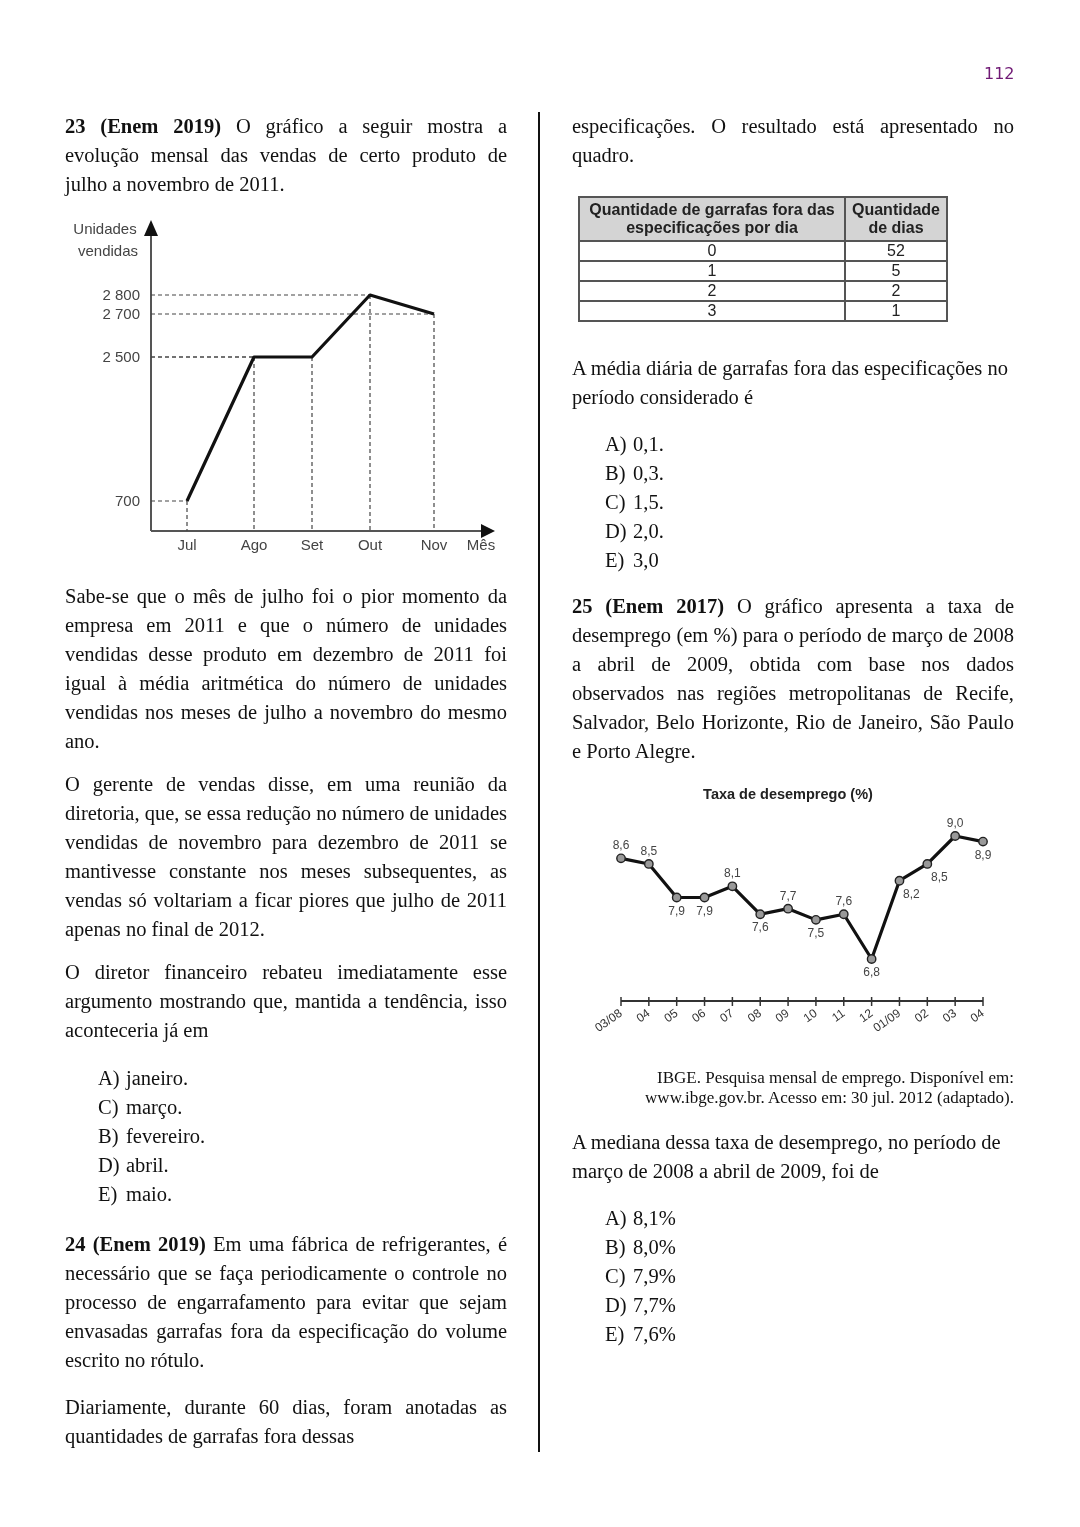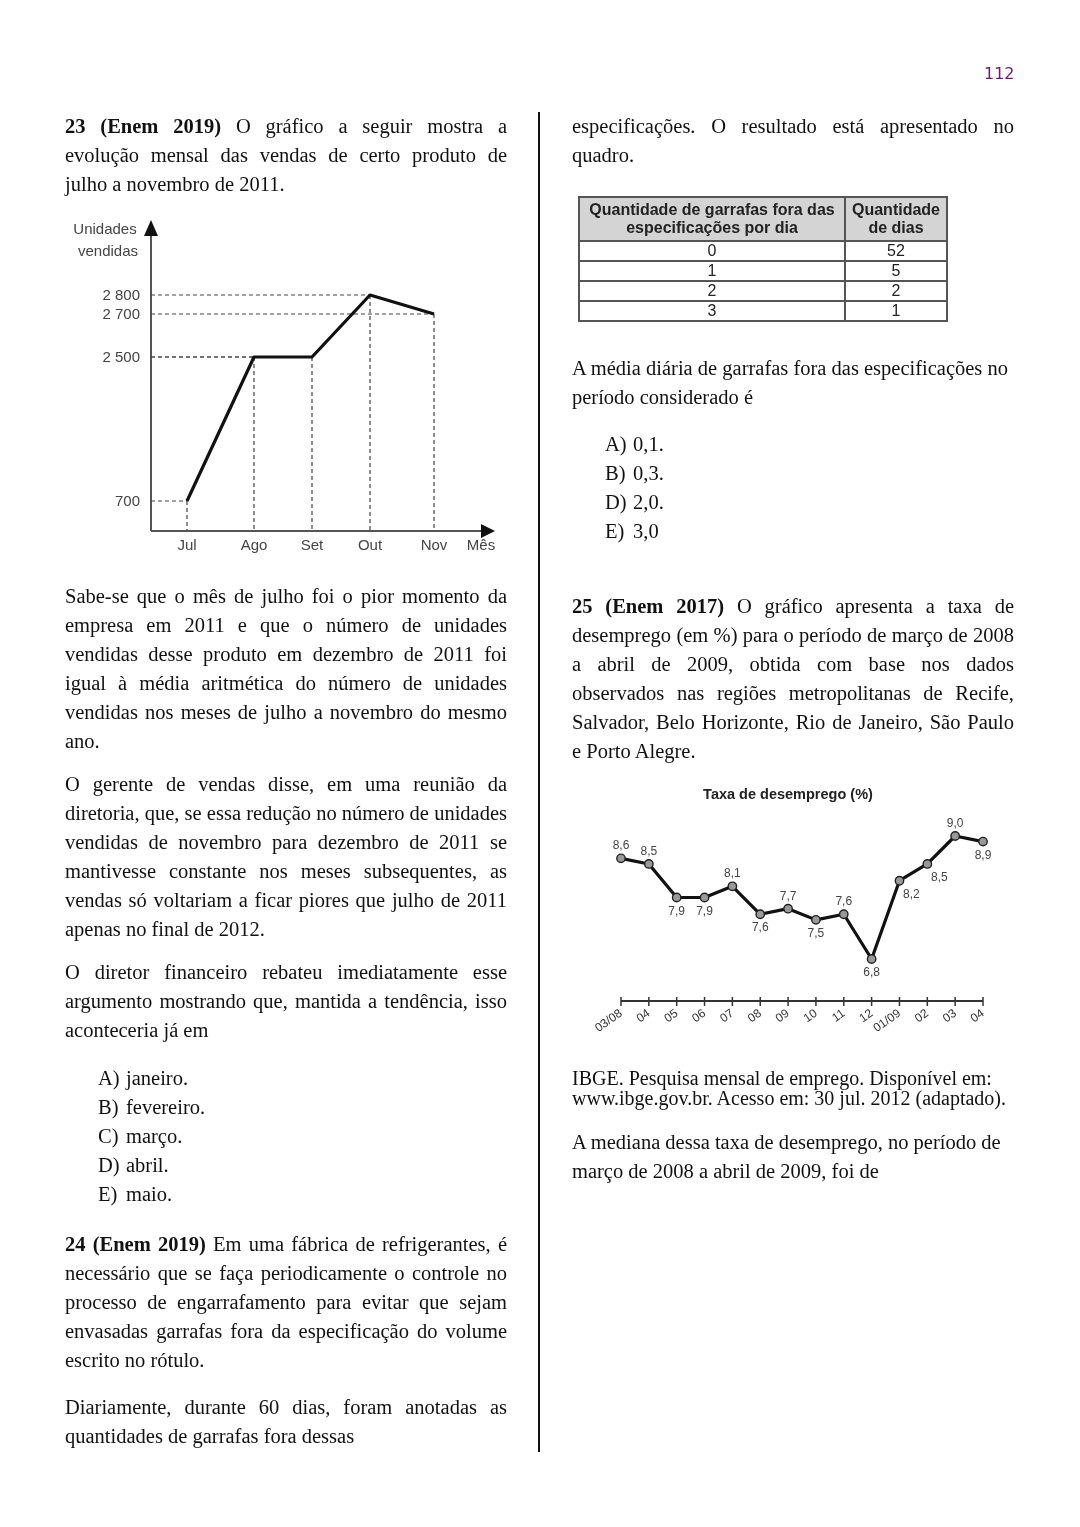--- a/index.html
+++ b/index.html
@@ -11,21 +11,21 @@
   .left { left: 65px; width: 442px; }
   .right { left: 572px; width: 442px; }
   p { margin: 0; text-align: justify; }
   .q-title { font-weight: bold; }
   .opts { list-style: none; margin: 0; padding: 0 0 0 33px; }
   .opts li { margin: 0; line-height: 29px; }
   .opts .letter { display: inline-block; min-width: 28px; }
   table.t { border-collapse: collapse; font-family: "Liberation Sans", sans-serif; font-size: 16px; line-height: 18px; }
   table.t th { background: #d4d4d4; border: 2px solid #555; padding: 3px 6px; font-weight: bold; color: #222; }
   table.t td { border: 2px solid #555; text-align: center; padding: 0; color: #222; height: 17px; }
-  .source { font-size: 20px; line-height: 20px; }
+  .source { text-align: right; font-size: 17px; line-height: 20px; }
   svg text { font-family: "Liberation Sans", sans-serif; }
 </style>
 </head>
 <body>
 
 <div class="pagenum">112</div>
 <div class="divider"></div>
 
 <div class="col left" style="top:112px;">
   <p><span class="q-title">23 (Enem 2019)</span><span> O gráfico a seguir mostra a evolução mensal das vendas de certo produto de julho a novembro de 2011.</span></p>
@@ -65,22 +65,22 @@
     <circle cx="310" cy="83" r="0.1" fill="#111"></circle>
     <circle cx="374" cy="102" r="0.1" fill="#111"></circle>
   </svg>
 
 <div class="col left" style="top:582px;">
   <p>Sabe-se que o mês de julho foi o pior momento da empresa em 2011 e que o número de unidades vendidas desse produto em dezembro de 2011 foi igual à média aritmética do número de unidades vendidas nos meses de julho a novembro do mesmo ano.</p>
   <p style="margin-top:14px;">O gerente de vendas disse, em uma reunião da diretoria, que, se essa redução no número de unidades vendidas de novembro para dezembro de 2011 se mantivesse constante nos meses subsequentes, as vendas só voltariam a ficar piores que julho de 2011 apenas no final de 2012.</p>
   <p style="margin-top:14px;">O diretor financeiro rebateu imediatamente esse argumento mostrando que, mantida a tendência, isso aconteceria já em</p>
   <ul class="opts" style="margin-top:19px;" id="q23opts">
       <li><span class="letter">A)</span><span>janeiro.</span></li>
+      <li><span class="letter">C)</span><span>março.</span></li>
       <li><span class="letter">B)</span><span>fevereiro.</span></li>
-      <li><span class="letter">C)</span><span>março.</span></li>
       <li><span class="letter">D)</span><span>abril.</span></li>
       <li><span class="letter">E)</span><span>maio.</span></li>
     </ul>
 </div>
 
 <div class="col left" style="top:1230px;">
   <p><span class="q-title">24 (Enem 2019)</span><span> Em uma fábrica de refrigerantes, é necessário que se faça periodicamente o controle no processo de engarrafamento para evitar que sejam envasadas garrafas fora da especificação do volume escrito no rótulo.</span></p>
   <p style="margin-top:18px;">Diariamente, durante 60 dias, foram anotadas as quantidades de garrafas fora dessas</p>
 </div>
 
@@ -113,20 +113,21 @@
         <td>1</td>
       </tr>
   </tbody>
 </table>
 
 <div class="col right" style="top:354px;">
   <p style="text-align:left;">A média diária de garrafas fora das especificações no período considerado é</p>
   <ul class="opts" style="margin-top:18px;" id="q24opts">
       <li><span class="letter">A)</span><span>0,1.</span></li>
       <li><span class="letter">B)</span><span>0,3.</span></li>
+      <li><span class="letter">C)</span><span>1,5.</span></li>
       <li><span class="letter">D)</span><span>2,0.</span></li>
       <li><span class="letter">E)</span><span>3,0</span></li>
     </ul>
 </div>
 
 <div class="col right" style="top:592px;">
   <p><span class="q-title">25 (Enem 2017)</span><span> O gráfico apresenta a taxa de desemprego (em %) para o período de março de 2008 a abril de 2009, obtida com base nos dados observados nas regiões metropolitanas de Recife, Salvador, Belo Horizonte, Rio de Janeiro, São Paulo e Porto Alegre.</span></p>
 </div>
 
 <svg id="chart2" style="position:absolute; left:580px; top:775px;" width="430" height="280">
@@ -191,13 +192,20 @@
     <text x="403" y="83.59090909090908" font-size="12" fill="#444" text-anchor="middle">8,9</text>
   </svg>
 
 <div class="source" style="position:absolute; left:572px; top:1068px; width:442px;">
   <div>IBGE. Pesquisa mensal de emprego. Disponível em:</div>
   <div>www.ibge.gov.br. Acesso em: 30 jul. 2012 (adaptado).</div>
 </div>
 
 <div class="col right" style="top:1128px;">
   <p style="text-align:left;">A mediana dessa taxa de desemprego, no período de março de 2008 a abril de 2009, foi de</p>
+  <ul class="opts" style="margin-top:18px;" id="q25opts">
+      <li><span class="letter">A)</span><span>8,1%</span></li>
+      <li><span class="letter">B)</span><span>8,0%</span></li>
+      <li><span class="letter">C)</span><span>7,9%</span></li>
+      <li><span class="letter">D)</span><span>7,7%</span></li>
+      <li><span class="letter">E)</span><span>7,6%</span></li>
+    </ul>
 </div>
 
 </body></html>

